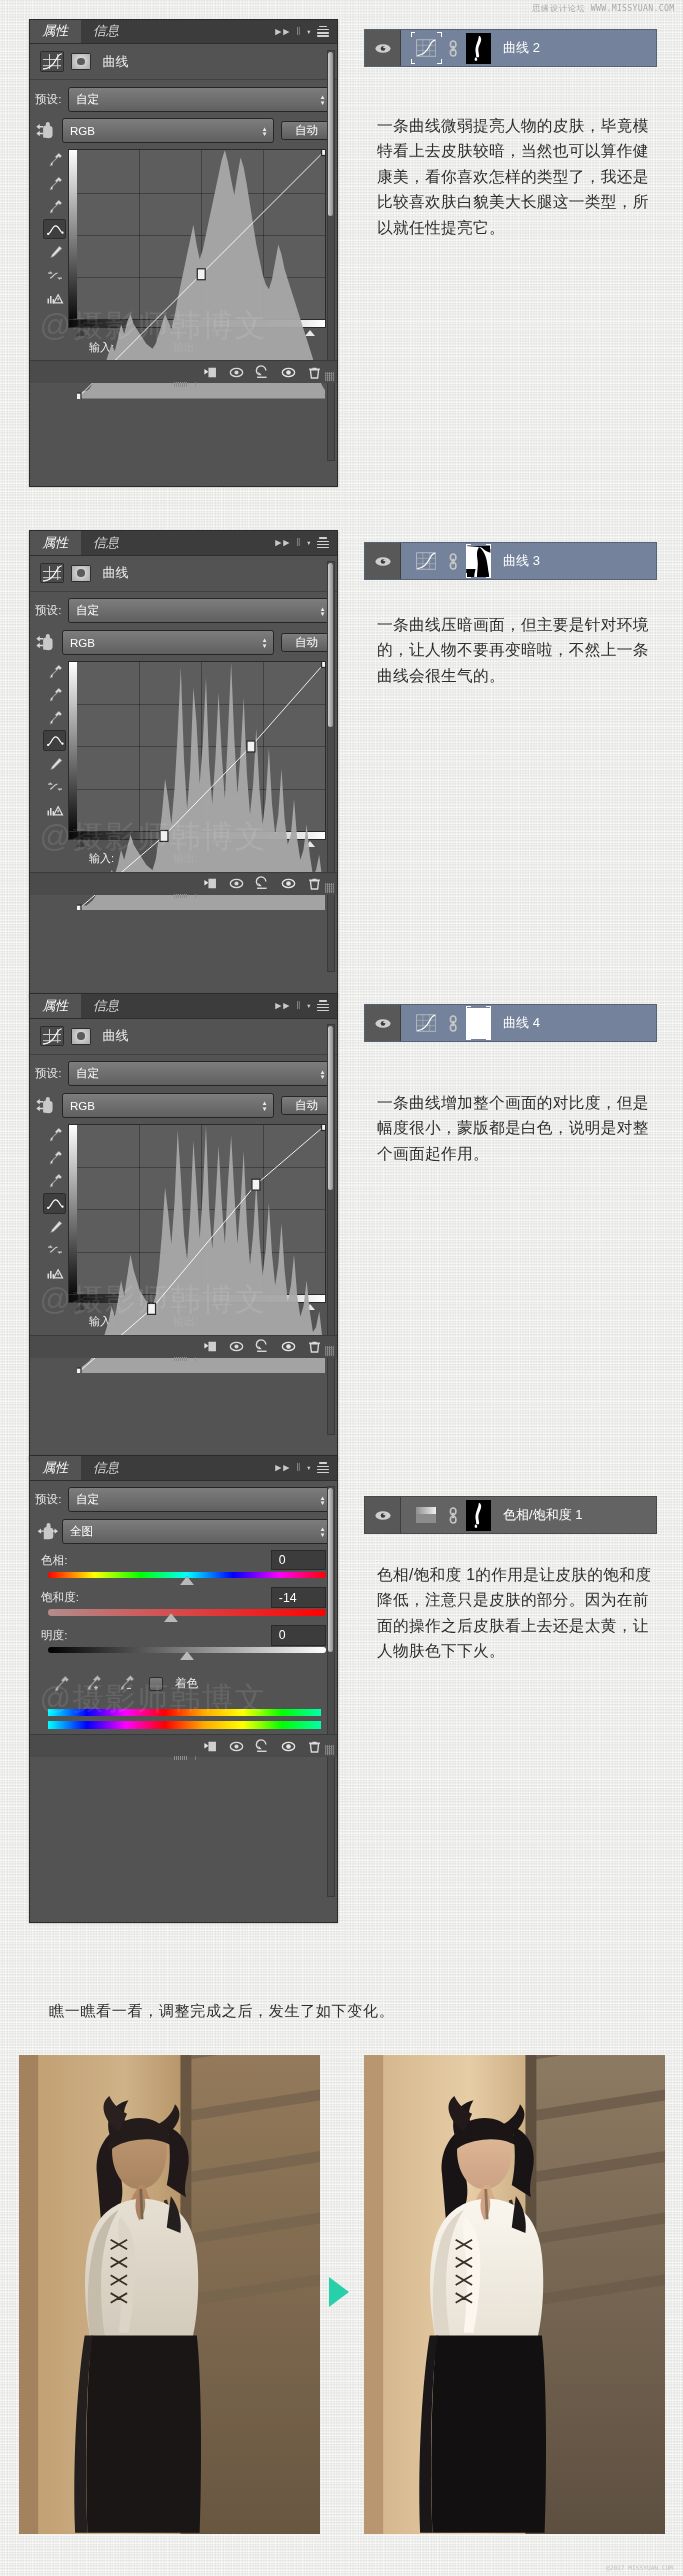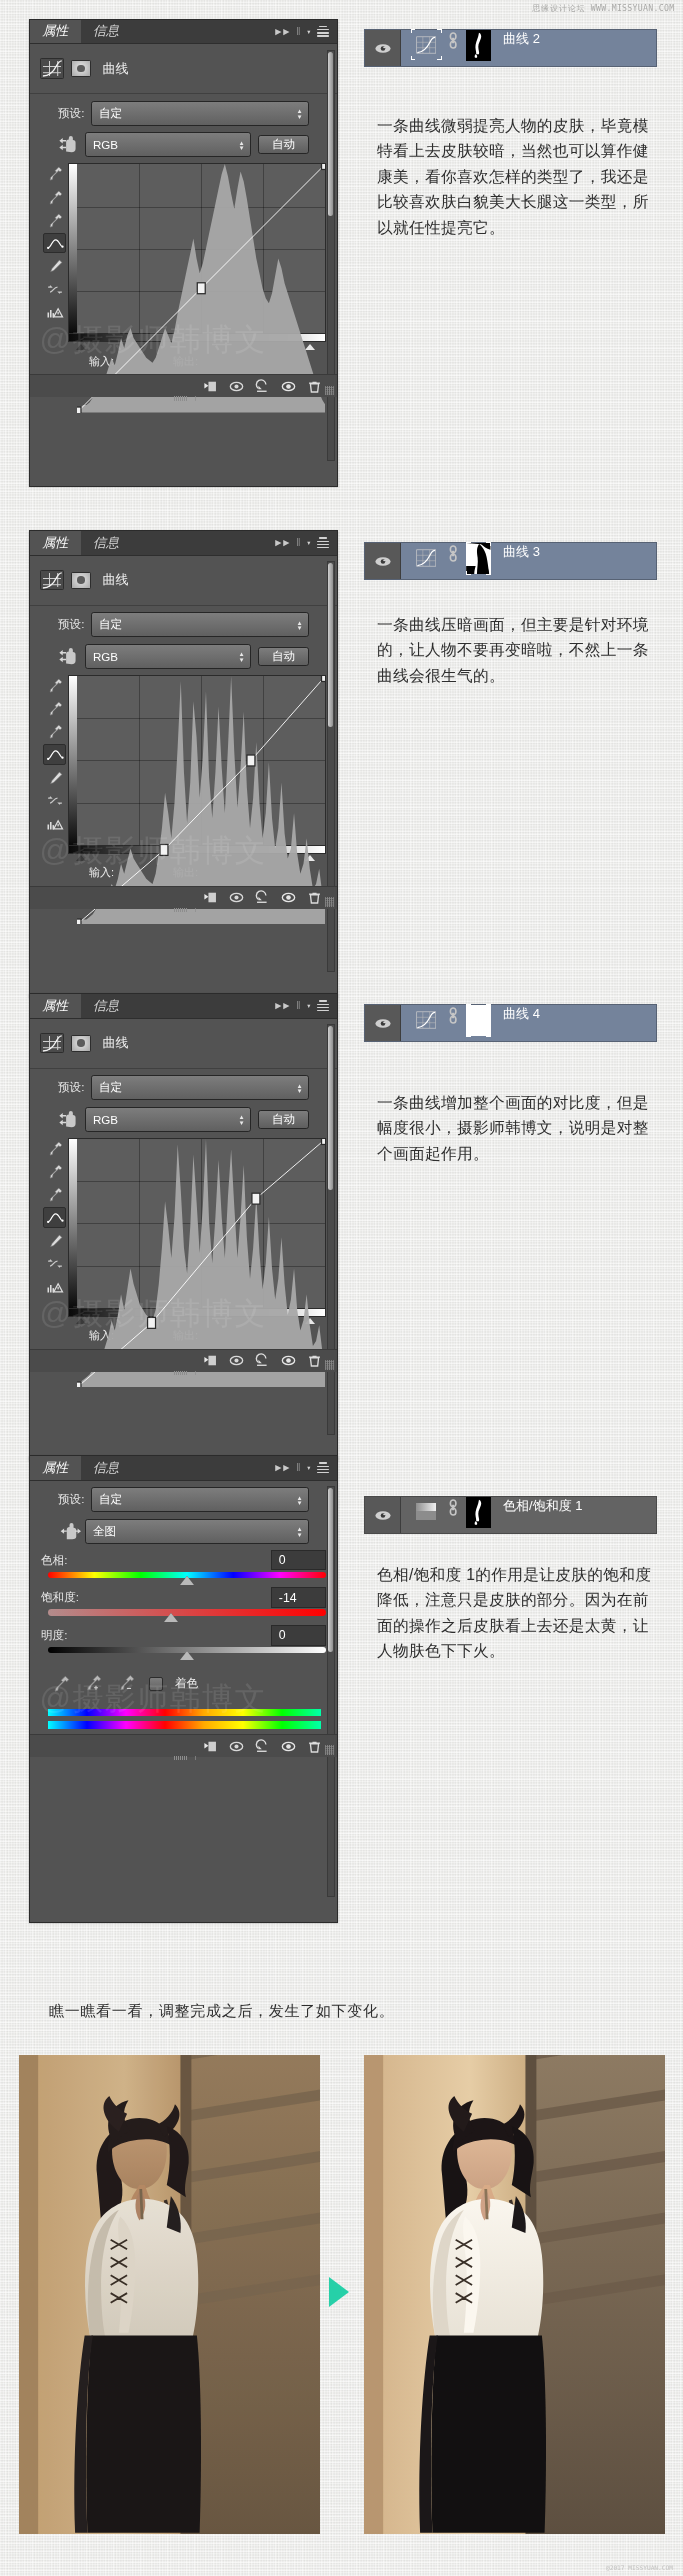--- a/index.html
+++ b/index.html
@@ -48,21 +48,21 @@
     padding-right:8.2px; color:#c9c9c9;
   }
   .dbl-arrow{ font-size:10.3px; letter-spacing:-2.1px; }
   .sep-bars{ color:#8d8d8d; font-size:10.3px; }
   .menu-ico{ display:inline-block; width:11.6px; }
   .menu-ico i{ display:block; height:1.4px; background:#d2d2d2; margin:1.7px 0; border-radius:0.7px;}
   .menu-ico i:first-child{ width:7.5px; margin-left:2.1px;}
   .menu-cap{ color:#d2d2d2; font-size:6.2px; }
 
   .ps-head{
-    height:50px; display:flex; align-items:center; padding:0 9.6px; gap:6.8px;
+    height:36px; display:flex; align-items:center; padding:0 9.6px; gap:6.8px;
     border-bottom:0.7px solid #404040; background:#535353;
   }
   .adj-ico{
     width:24.6px;height:20.5px;border:0.7px solid #2d2d2d;background:#4a4a4a;
     position:relative; overflow:hidden; border-radius:1.4px;
   }
   .adj-ico .grid{position:absolute;inset:2.1px;}
   .adj-ico .grid:before,.adj-ico .grid:after{
     content:"";position:absolute;background:#cfcfcf;
   }
@@ -80,21 +80,21 @@
   }
   .mask-chip{
     width:20.5px;height:17px;border:0.7px solid #2d2d2d;border-radius:1.4px;
     background:radial-gradient(circle at 50% 45%, #e6e6e6, #a8a8a8);
     display:flex;align-items:center;justify-content:center;
   }
   .mask-chip b{width:7.5px;height:7.5px;border-radius:50%;background:#5c5c5c;display:block;}
   .ps-head .title{font-size:13px;color:#f0f0f0;margin-left:4.1px;}
 
   .ps-body{ position:relative; padding:6.8px 0 0 0; }
-  .row{ display:flex; align-items:center; padding:0 28px; margin-bottom:6.2px;}
+  .row{ display:flex; align-items:center; padding:0 5px; margin-bottom:6.2px;}
   .lbl{ font-size:11.6px; color:#e6e6e6; margin-right:6.8px; white-space:nowrap;}
   .ps-select{
     flex:1; height:25px; border:0.7px solid #262626; border-radius:2.7px;
     background:linear-gradient(to bottom,#7d7d7d,#606060);
     color:#fff; font-size:11.6px; display:flex; align-items:center;
     padding:0 6.8px; position:relative;
   }
   .ps-select .spin{
     position:absolute; right:5.5px; top:50%; transform:translateY(-50%);
     font-size:6.2px; line-height:5.5px; color:#e9e9e9; text-align:center;
@@ -171,21 +171,21 @@
   .eyed-row{display:flex;align-items:center;gap:12.3px;padding:11px 11px 0 20.5px;}
   .chk{width:13.7px;height:13.7px;border:0.7px solid #2c2c2c;border-radius:2.1px;
     background:linear-gradient(to bottom,#7e7e7e,#636363);}
   .chk-lbl{font-size:11.6px;color:#eee;}
   .hue-bars{padding:15px 16.4px 0 18px;}
   .hue-bar{height:7.5px;margin-bottom:4.8px;
     background:linear-gradient(to right,#00ffff,#0000ff,#ff00ff,#ff0000,#ffaa00,#ffff00,#00ff00,#00ffaa);}
 
   
   .layer-row{
-    position:absolute; width:293px; height:38px; display:flex; align-items:flex-start;
+    position:absolute; width:293px; height:38px; display:flex; align-items:center;
     border:0.7px solid rgba(0,0,0,.25);
   }
   .layer-row.sel{ background:#74839b; }
   .layer-row.unsel{ background:#636363; }
   .eye-cell{width:36px;height:100%;display:flex;align-items:center;justify-content:center;
     background:#585858;border-right:0.7px solid rgba(0,0,0,.30);flex:none;}
   .thumb-wrap{position:relative;width:31px;height:29px;margin-left:9.6px;flex:none;
     display:flex;align-items:center;justify-content:center;}
   .thumb-curve{width:20.5px;height:18px;position:relative;}
   .thumb-grad{width:20.5px;height:16.4px;position:relative;
@@ -859,21 +859,21 @@
   <span class="mask-wrap">
     <span class="mask-thumb white"></span>
     <span class="corner" style="left:0;top:-1.4px;border-right:none;border-bottom:none"></span>
     <span class="corner" style="right:0;top:-1.4px;border-left:none;border-bottom:none"></span>
     <span class="corner" style="left:0;bottom:-1.4px;border-right:none;border-top:none"></span>
     <span class="corner" style="right:0;bottom:-1.4px;border-left:none;border-top:none"></span>
   </span>
   <span class="layer-name">曲线 4</span>
 </div>
 
-<div class="para" style="top:1090px;left:377px;">一条曲线增加整个画面的对比度，但是幅度很小，摄影师韩博文，说明是对整个画面起作用。</div>
+<div class="para" style="top:1090px;left:377px;">一条曲线增加整个画面的对比度，但是幅度很小，蒙版都是白色，说明是对整个画面起作用。</div>
 
 <div class="ps-panel" id="panel3" style="top:1455px;height:468px">
   <div class="ps-tabs">
     <div class="ps-tab active">属性</div>
     <div class="ps-tab">信息</div>
     <div class="ps-tabs-right">
       <span class="dbl-arrow">►►</span>
       <span class="sep-bars">‖</span>
       <span class="menu-cap">▾</span>
       <span class="menu-ico">

